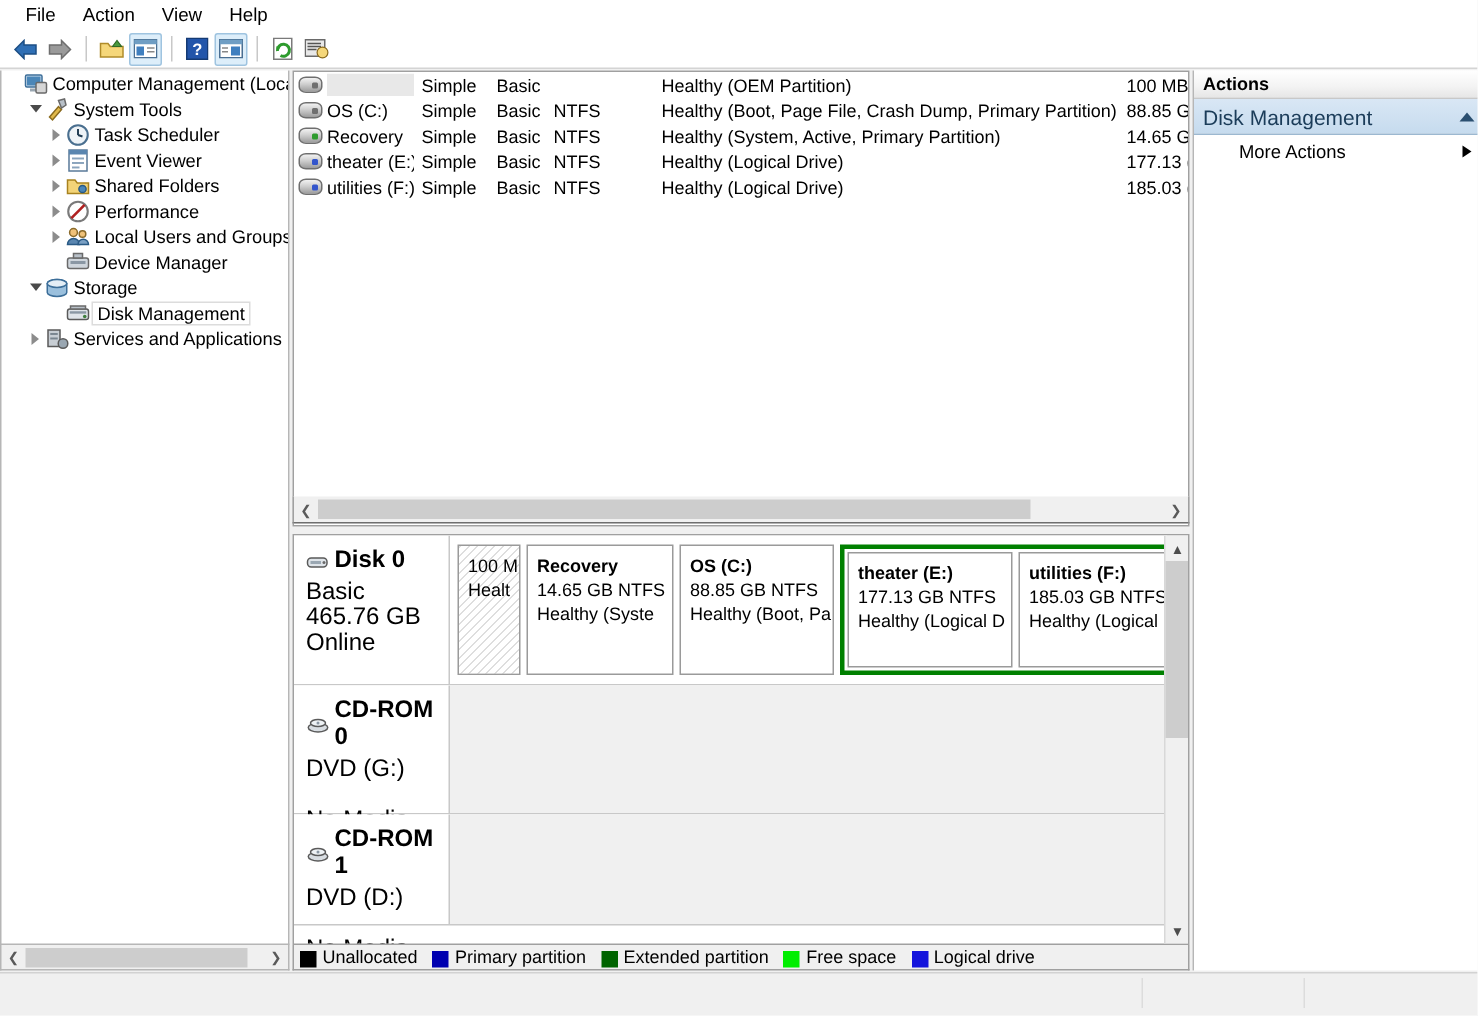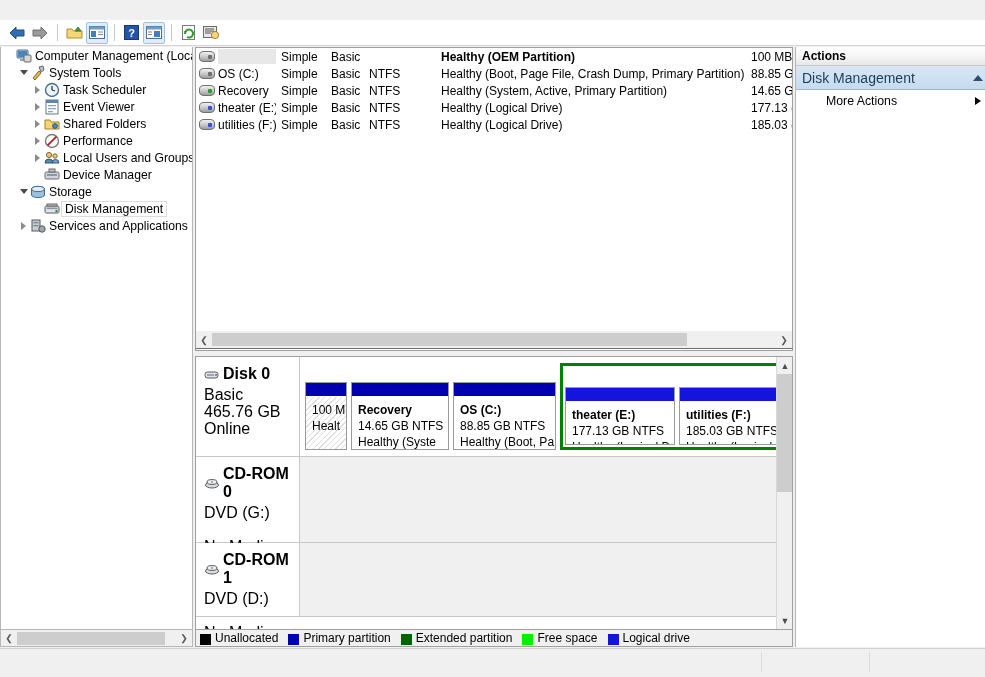--- a/index.html
+++ b/index.html
@@ -194,24 +194,23 @@
   .extended-wrap {
     border: 3px solid #008000;
     display: flex;
     padding: 2px;
     background: #ffffff;
   }
   .part {
     border: 1px solid #9a9a9a;
     background: #ffffff;
     margin-right: 4px;
-    display: flex; flex-direction: column;
+    display: flex; 
     overflow: hidden;
     position: relative;
-    margin-top: 19px;
   }
   .part:last-child { margin-right: 0; }
   .part .cap {
     height: 14px;
     background: #0000b0;
     border-bottom: 1px solid #ffffff;
   }
   .part.logical .cap { background: #1414dc; }
   .part .pbody {
     flex: 1;
@@ -313,20 +312,26 @@
     border-left: 4px solid transparent;
     border-right: 4px solid transparent;
     border-top: 5px solid #4a4a4a;
   }
 </style>
 </head>
 <body>
 
 <div id="app">
 
+  <div class="menubar">
+    <div class="menu-item">File</div>
+    <div class="menu-item">Action</div>
+    <div class="menu-item">View</div>
+    <div class="menu-item">Help</div>
+  </div>
 
   <div class="toolbar">
     <div class="tb-btn">
       <svg width="18" height="14" viewBox="0 0 18 14">
         <path d="M8 1 L2 7 L8 13 L8 10 L16 10 L16 4 L8 4 Z" fill="#2f6fb5" stroke="#1d4f85" stroke-width="1"></path>
       </svg>
     </div>
     <div class="tb-btn">
       <svg width="18" height="14" viewBox="0 0 18 14">
         <path d="M10 1 L16 7 L10 13 L10 10 L2 10 L2 4 L10 4 Z" fill="#9a9a9a" stroke="#6e6e6e" stroke-width="1"></path>
@@ -517,21 +522,21 @@
   <div class="vol-pane">
     <div class="vol-rows" id="vol-rows">
         <div class="vol-row">
           <div class="vr-cell volcell" style="width: 80px; flex: 0 0 80px;">
             <span class="drv-icon"></span>
             <span class="volname-hl"></span>
           </div>
           <div class="vr-cell" style="width: 50px; flex: 0 0 50px;">Simple</div>
           <div class="vr-cell" style="width: 38px; flex: 0 0 38px;">Basic</div>
           <div class="vr-cell" style="width: 72px; flex: 0 0 72px;"></div>
-          <div class="vr-cell" style="width: 310px; flex: 0 0 310px; font-weight: bold;">Healthy (OEM Partition)</div>
+          <div class="vr-cell" style="width: 310px; flex: 0 0 310px;">Healthy (OEM Partition)</div>
           <div class="vr-cell" style="width: 48px; flex: 0 0 48px;">100 MB</div>
         </div>
         <div class="vol-row">
           <div class="vr-cell volcell" style="width: 80px; flex: 0 0 80px;">
             <span class="drv-icon"></span>
             <span>OS (C:)</span>
           </div>
           <div class="vr-cell" style="width: 50px; flex: 0 0 50px;">Simple</div>
           <div class="vr-cell" style="width: 38px; flex: 0 0 38px;">Basic</div>
           <div class="vr-cell" style="width: 72px; flex: 0 0 72px;">NTFS</div>

